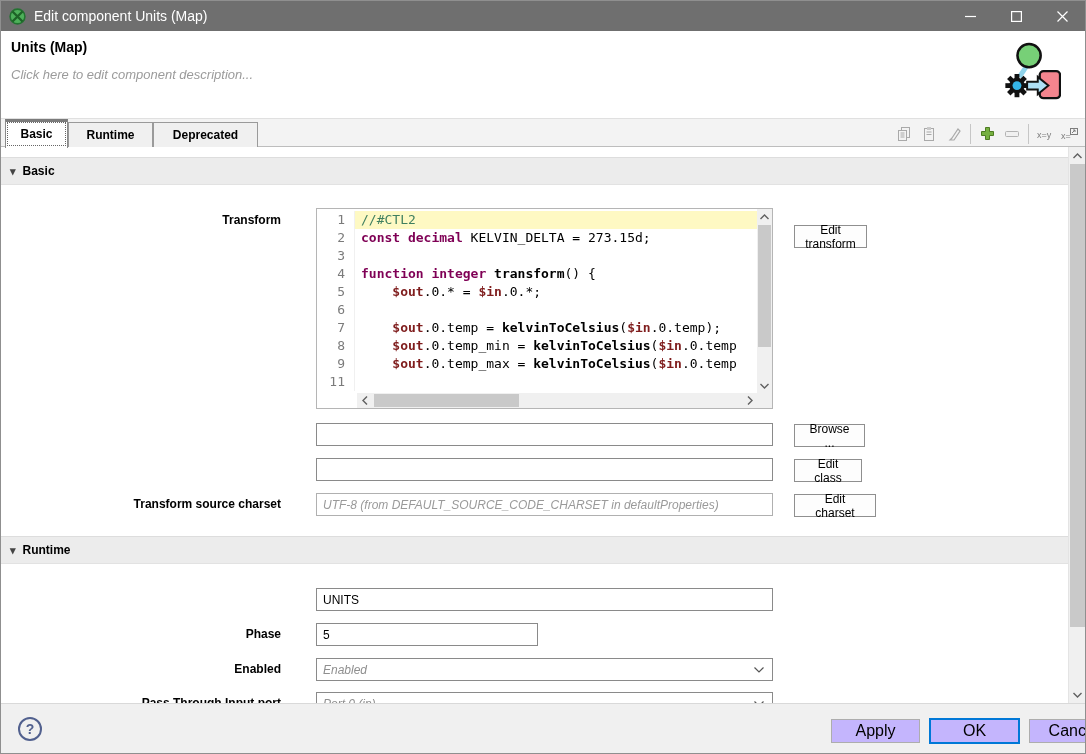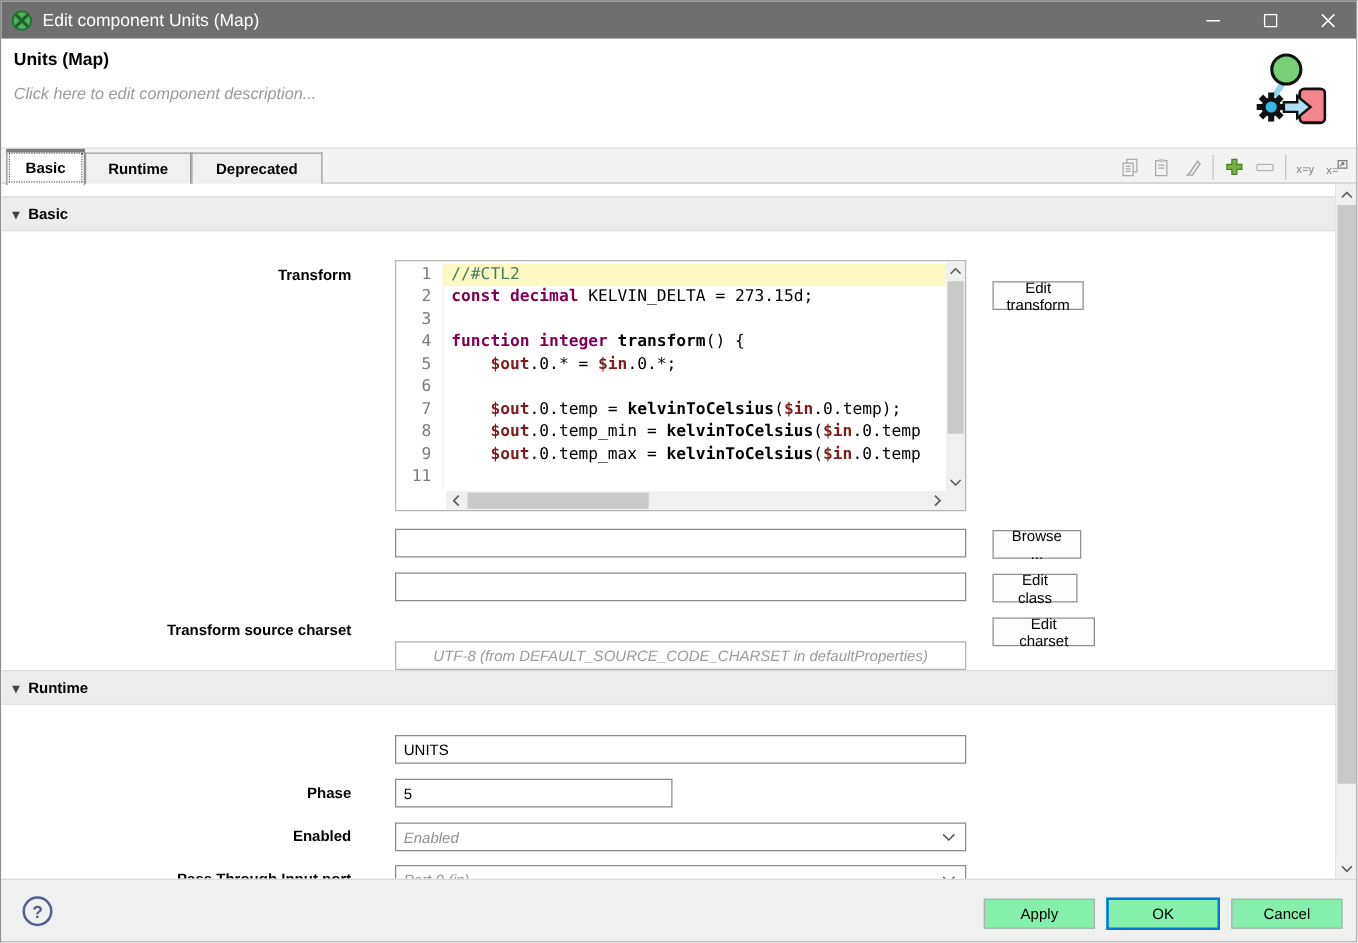--- a/index.html
+++ b/index.html
@@ -108,22 +108,22 @@
     background: #f0f0f0; border-top: 1px solid #d9d9d9;
   }
   .help-btn {
     position: absolute; left: 17px; top: 13px; width: 24px; height: 24px;
     border: 2px solid #51608e; border-radius: 50%; color: #51608e;
     display: flex; align-items: center; justify-content: center;
     font-weight: bold; font-size: 14px; background: transparent;
   }
   .footer-btn {
     position: absolute; top: 15px; height: 24px; width: 89px;
-    background: #86efac; border: 1px solid #adadad; font-size: 12px;
-    font-family: "Liberation Sans", sans-serif; display: flex; align-items: center; justify-content: center;
+    background: #c4b5fd; border: 1px solid #adadad; font-size: 16px;
+    font-family: "Liberation Sans", sans-serif; display: flex; align-items: center; justify-content: center; margin-left: 44px;
   }
   .btn-apply { left: 786px; }
   .btn-ok { left: 884px; width: 91px; top: 14px; height: 26px; border: 2px solid #0078d7; }
   .btn-cancel { left: 984px; }
 </style>
 </head>
 <body>
 
 <div class="window">
 
@@ -319,21 +319,21 @@
     </div>
     <button class="side-btn" style="top:78px; width:73px;">Edit transform</button>
 
     <input class="text-input" style="top: 276px;" value="">
     <button class="side-btn" style="top:277px; width:71px;">Browse ...</button>
 
     <input class="text-input" style="top: 311px;" value="">
     <button class="side-btn" style="top:312px; width:68px;">Edit class</button>
 
     <div class="field-label" style="top:346px;">Transform source charset</div>
-    <input class="text-input input-charset" style="top: 366px; text-align: center;" placeholder="UTF-8 (from DEFAULT_SOURCE_CODE_CHARSET in defaultProperties)">
+    <input class="text-input input-charset" style="top: 346px;" placeholder="UTF-8 (from DEFAULT_SOURCE_CODE_CHARSET in defaultProperties)">
     <button class="side-btn" style="top:347px; width:82px;">Edit charset</button>
 
     <div class="section-header" style="top:389px;">
       <span class="section-caret">▾</span>
       <span>Runtime</span>
     </div>
 
     <input class="text-input" style="top: 441px;" value="UNITS">
 
     <div class="field-label" style="top:476px;">Phase</div>

